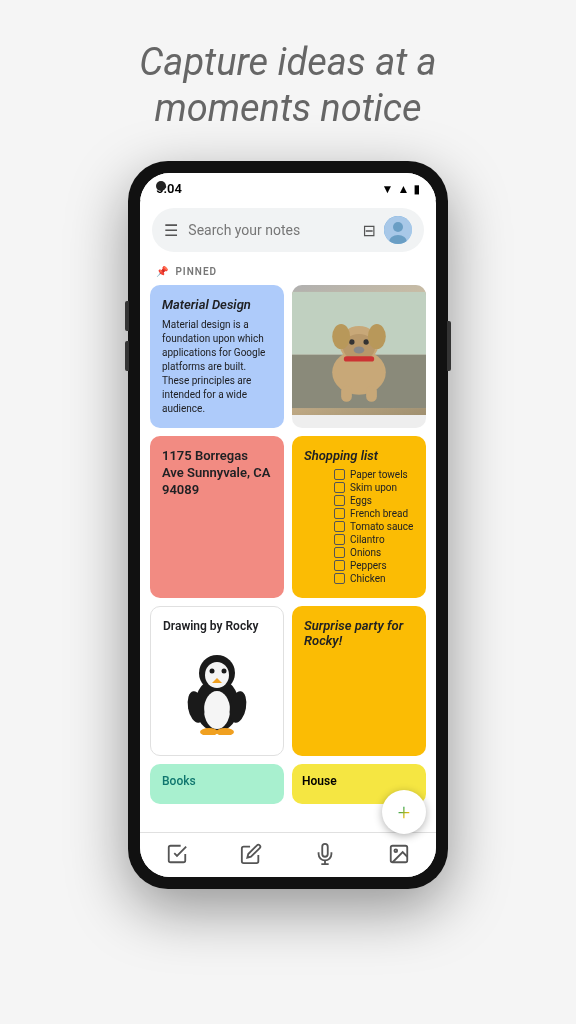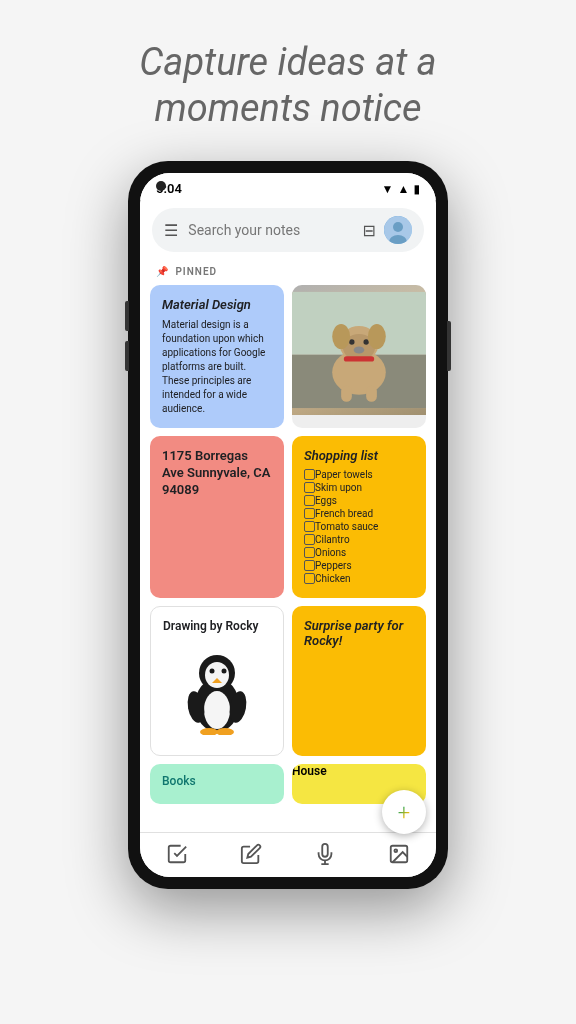--- a/index.html
+++ b/index.html
@@ -165,23 +165,25 @@
     
     .dog-svg {
       width: 100%;
       height: 100%;
     }
 
     
     .checklist-item {
       display: flex;
       align-items: center;
+      gap: 5px;
       font-size: 10px;
       color: #202124;
       margin-bottom: 2px;
+      margin-left: 30px;
     }
     .checkbox {
       width: 11px;
       height: 11px;
       border: 1.5px solid #555;
       border-radius: 2px;
       flex-shrink: 0;
     }
 
     
@@ -458,21 +460,21 @@
       <div class="note-card yellow-bright">
         <div class="note-title">Surprise party for Rocky!</div>
       </div>
 
     </div>
 
     <div style="display:grid;grid-template-columns:1fr 1fr;gap:8px;padding:0 10px 8px;">
       <div class="books-partial">
         <span>Books</span>
       </div>
-      <div style="background:#f5e642;border-radius:10px;height:40px;overflow:hidden;font-size:12px;font-weight:600;">
+      <div style="background:#f5e642;border-radius:10px;padding:10px;height:40px;overflow:hidden;font-size:12px;font-weight:600;">
         <span>House</span>
       </div>
     </div>
 
     <div style="position:relative;height:20px;">
       <div class="fab" style="position:absolute;right:10px;top:-22px;">
         <span class="fab-plus">+</span>
       </div>
     </div>
 

